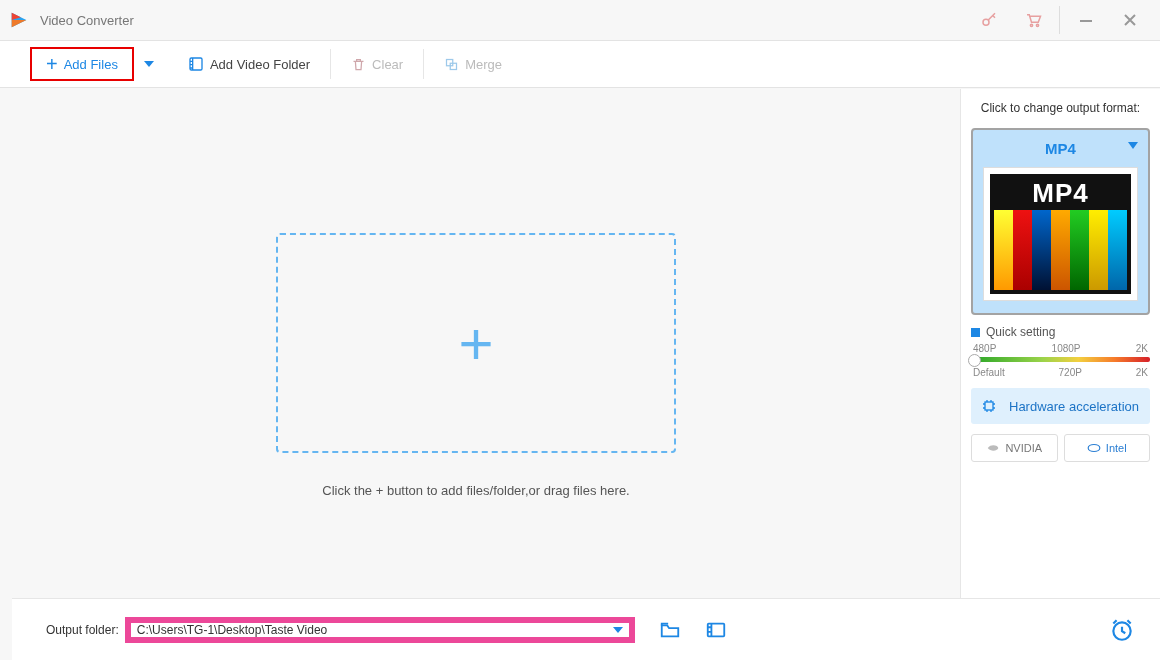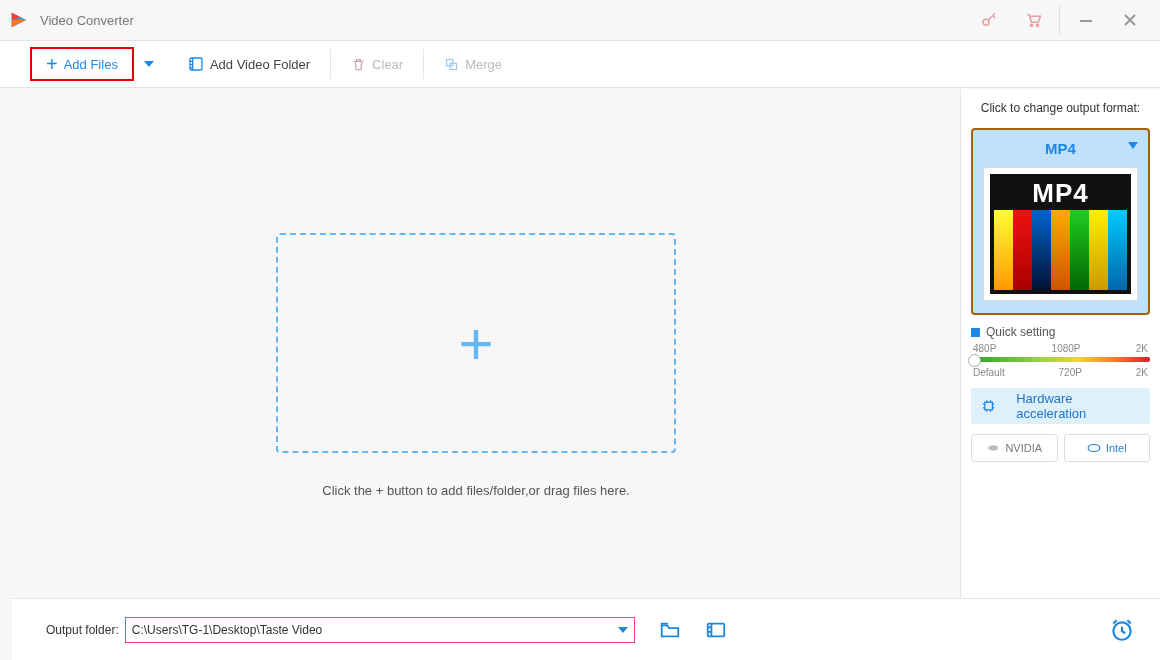--- a/index.html
+++ b/index.html
@@ -29,21 +29,21 @@
 
   
   .main { position:absolute; left:0; top:89px; right:204px; bottom:62px; background:#f7f7f7; }
   .dropzone { position:absolute; left:276px; top:144px; width:400px; height:220px; border:2px dashed #65b6f1; border-radius:4px; display:flex; align-items:center; justify-content:center; }
   .dz-plus { font-size:60px; color:#65b6f1; font-weight:200; }
   .dropzone-label { position:absolute; left:276px; top:394px; width:400px; text-align:center; color:#555; font-size:13px; }
 
   
   .side { position:absolute; right:0; top:89px; width:200px; bottom:62px; background:#fff; border-left:1px solid #e6e6e6; padding:12px 10px; display:flex; flex-direction:column; gap:10px; }
   .side .hdr { font-size:12px; color:#333; text-align:center; margin-bottom:3px; }
-  .fmt-box { background:#bfe1fb; border:2px solid #a16207; border-radius:4px; padding:10px 10px 12px; position:relative; }
+  .fmt-box { background:#bfe1fb; border:2px solid #a3a3a3; border-radius:4px; padding:10px 10px 12px; position:relative; }
   .fmt-title { text-align:center; color:#1d87e4; font-weight:600; font-size:15px; }
   .fmt-caret { position:absolute; right:10px; top:12px; width:0;height:0;border-left:5px solid transparent;border-right:5px solid transparent;border-top:7px solid #1d87e4; }
   .fmt-thumb { margin-top:10px; background:#fff; padding:6px; border:1px solid #ddd; }
   .fmt-thumb-inner { background:#111; height:120px; position:relative; overflow:hidden; }
   .mp4label { position:absolute; top:4px; left:0; right:0; text-align:center; color:#fff; font-weight:900; font-size:26px; letter-spacing:1px; }
   .balloons { position:absolute; left:4px; right:4px; top:36px; bottom:4px; display:flex; }
   .balloons span { flex:1; }
   .b1{background:linear-gradient(#ff3,#f90);}
   .b2{background:linear-gradient(#e11,#a00);}
   .b3{background:linear-gradient(#06c,#013);}
@@ -52,28 +52,28 @@
   .b6{background:linear-gradient(#fe0,#c90);}
   .b7{background:linear-gradient(#0cf,#06a);}
 
   .param { background:#dff0fd; color:#1d74c6; display:flex; align-items:center; justify-content:center; gap:8px; height:36px; font-size:13px; border-radius:3px; }
   .quick { font-size:12px; }
   .quick .row { display:flex; align-items:center; gap:6px; color:#555; margin-bottom:4px; }
   .quick .dot { width:9px; height:9px; background:#1d87e4; display:inline-block; }
   .qlabels { display:flex; justify-content:space-between; font-size:10px; color:#888; padding:0 2px; }
   .qbar { height:5px; background:linear-gradient(90deg,#27a527 0%, #9bd34a 40%, #f3cf3f 60%, #f67c2b 80%, #d6212a 100%); margin:3px 0 5px; border-radius:2px; position:relative; }
   .qbar::after { content:""; position:absolute; left:-3px; top:-3px; width:11px; height:11px; border-radius:50%; background:#fff; border:1px solid #aaa; }
-  .hwa { background:#dff0fd; color:#1d74c6; display:flex; align-items:center; gap:20px; height:36px; font-size:13px; border-radius:3px; padding:0 10px; }
+  .hwa { background:#dff0fd; color:#1d74c6; display:flex; align-items:center; gap:12px; height:36px; font-size:13px; border-radius:3px; padding:0 10px; }
   .chips { display:flex; gap:6px; }
   .chip { flex:1; border:1px solid #ddd; border-radius:3px; height:28px; display:flex; align-items:center; justify-content:center; gap:5px; font-size:11px; color:#777; }
 
   
   .bottom { position:absolute; left:12px; right:0; bottom:0; height:62px; background:#fff; border-top:1px solid #e6e6e6; display:flex; align-items:center; padding-left:34px; }
   .bottom .lbl { font-size:12px; color:#333; margin-right:6px; }
-  .outpath { width:510px; height:26px; border:1px solid #ec4899; display:flex; align-items:center; padding:0 6px; font-size:12px; color:#333; }
+  .outpath { width:510px; height:26px; border:6px solid #ec4899; display:flex; align-items:center; padding:0 6px; font-size:12px; color:#333; }
   .outpath .dd { margin-left:auto; width:0;height:0;border-left:5px solid transparent;border-right:5px solid transparent;border-top:6px solid #1d87e4; }
   .ficon { margin-left:24px; color:#1d87e4; }
   .runwrap { margin-left:auto; display:flex; align-items:center; height:62px; }
   .run { width:200px; height:62px; background:#b8dffd; display:flex; align-items:center; justify-content:center; position:relative; }
   .run .txt { color:#d9e6bf; font-size:32px; font-style:italic; font-weight:700; }
   .runbox { position:absolute; border:2px solid #e80000; width:132px; height:36px; }
   .clock { width:76px; height:62px; display:flex; align-items:center; justify-content:center; color:#1d87e4; }
 
   svg { display:block; }
 </style>

